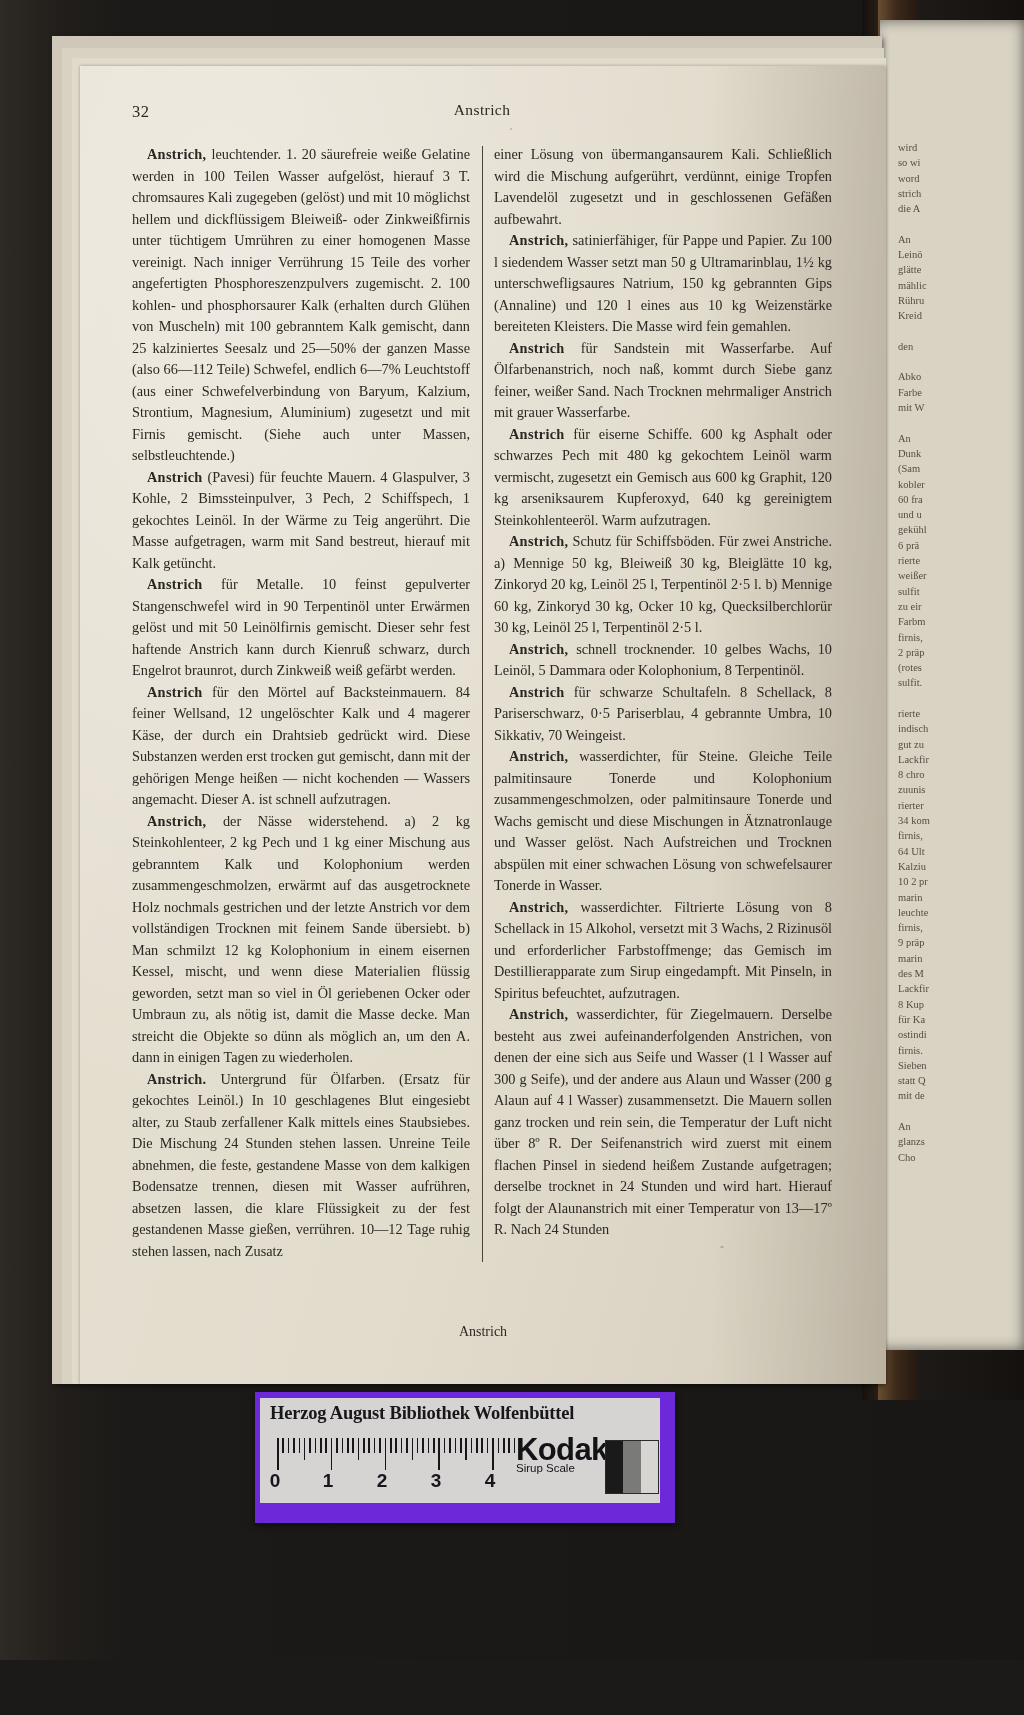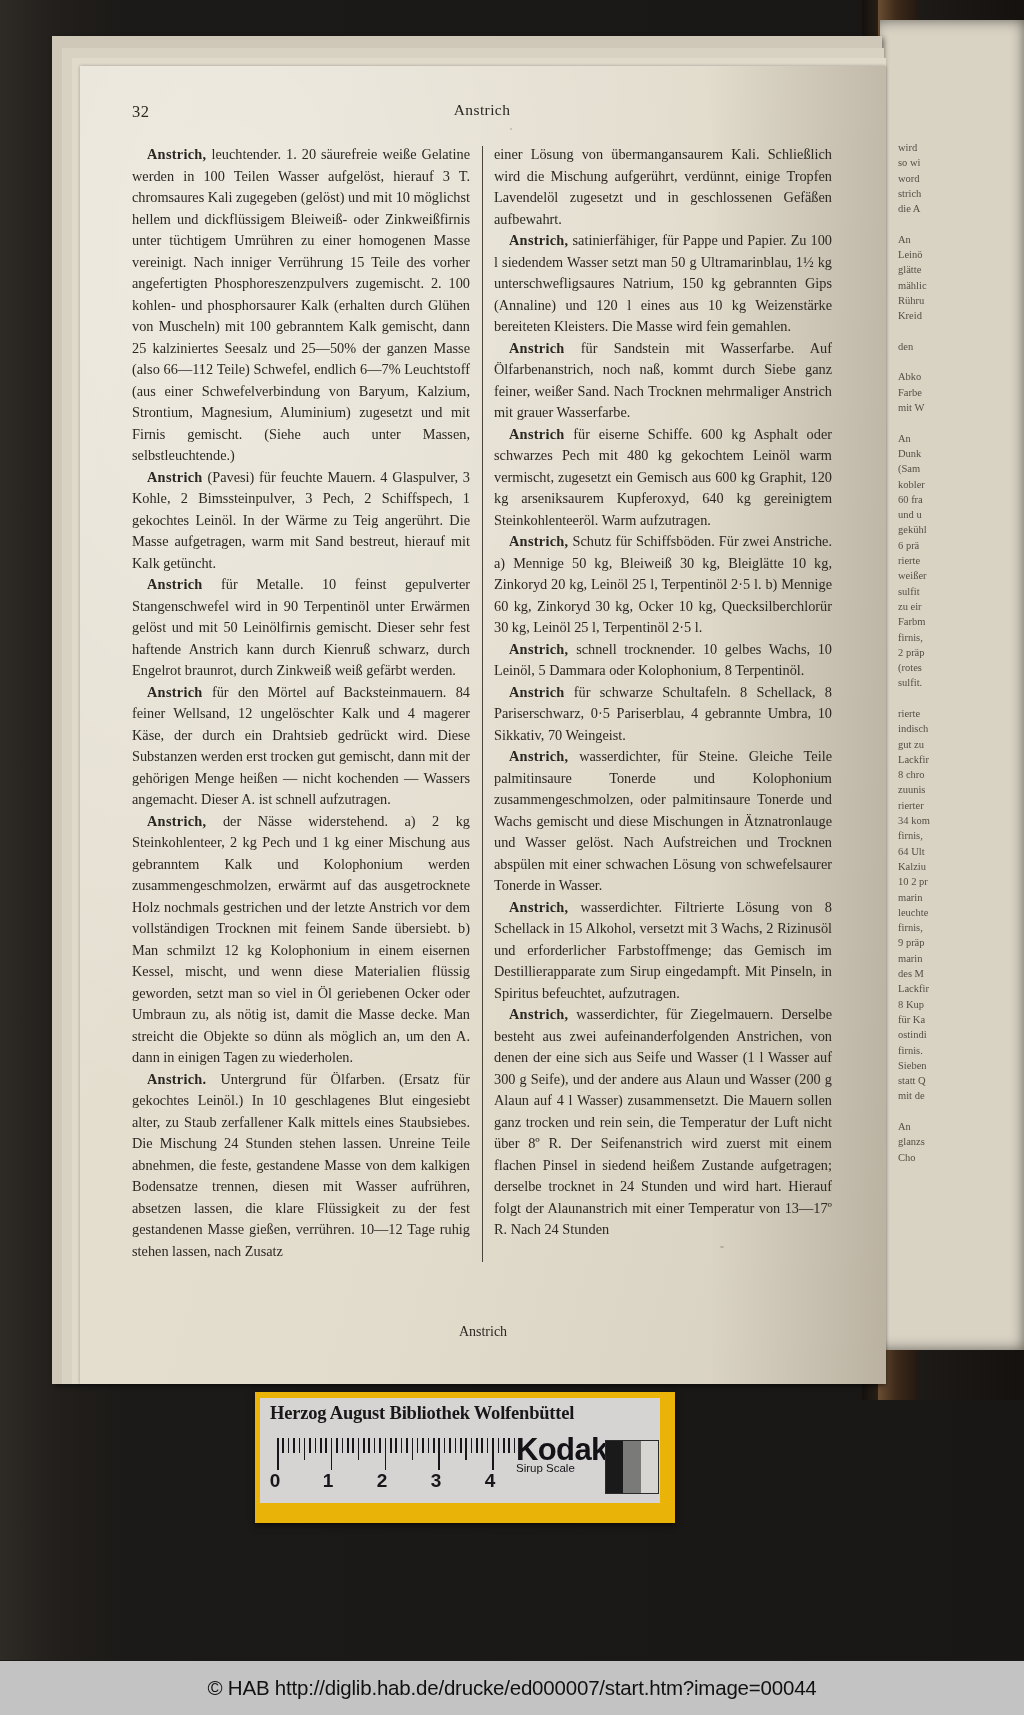--- a/index.html
+++ b/index.html
@@ -173,21 +173,21 @@
     font-family: "Liberation Serif", serif;
     font-size: 14px;
     color: #2d2823;
   }
 
   
   .target-wrap {
     position: absolute;
     left: 255px; top: 1392px;
     width: 410px; height: 118px;
-    background: #eab308;
+    background: #6d28d9;
     padding: 6px 5px 7px 5px;
     box-shadow: 0 2px 6px rgba(0,0,0,.6);
   }
   .target {
     position: relative;
     width: 400px; height: 105px;
     background: #d5d4d2;
   }
   .target-title {
     position: absolute; left: 10px; top: 5px;
@@ -485,17 +485,14 @@
       </div>
 
       <div class="swatches" id="swatches">
           <div class="swatch" style="background: rgb(26, 26, 26);"></div>
           <div class="swatch" style="background: rgb(122, 122, 120);"></div>
           <div class="swatch" style="background: rgb(214, 213, 210);"></div>
         </div>
     </div>
   </div>
 
-  <div class="copybar">
-    <div class="copytext">© HAB http://diglib.hab.de/drucke/ed000007/start.htm?image=00044</div>
-  </div>
 
 </div>
 
 </body></html>

